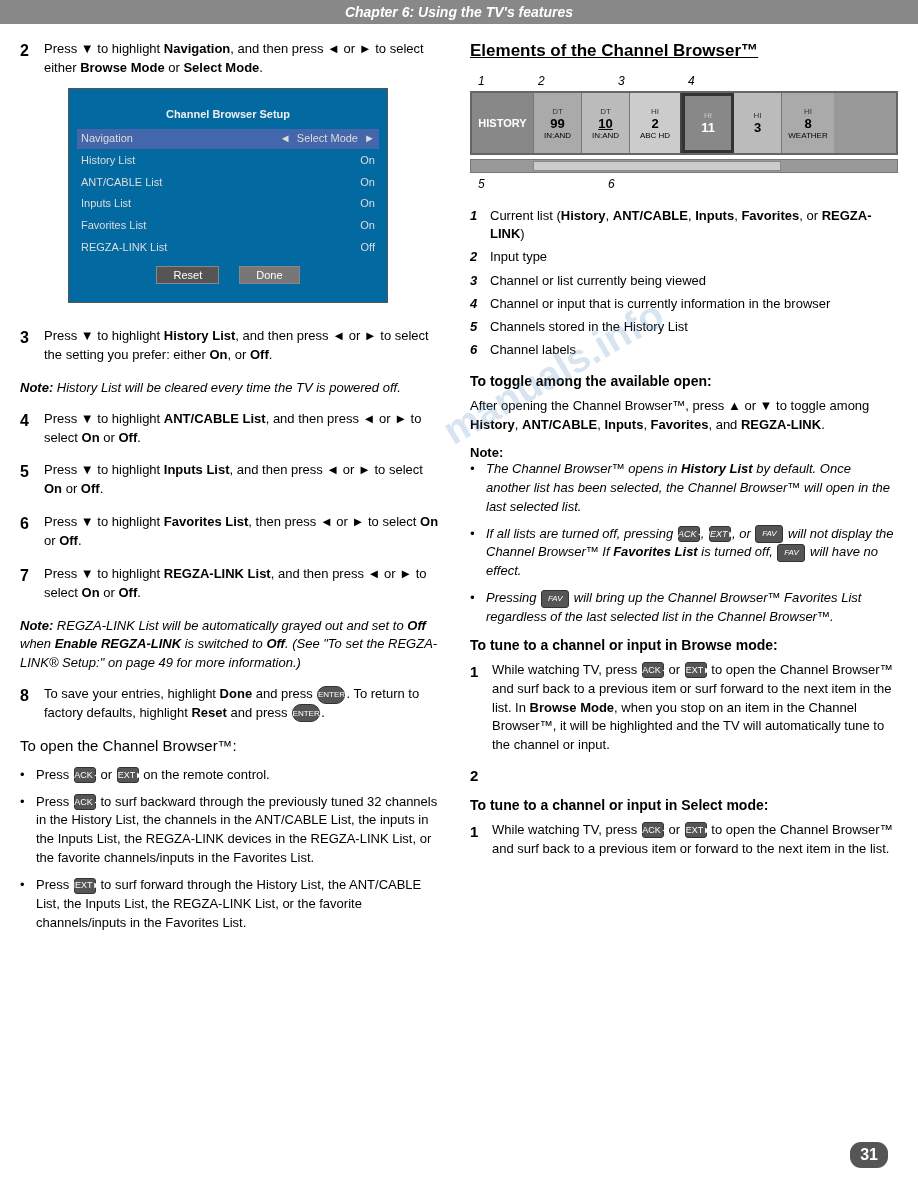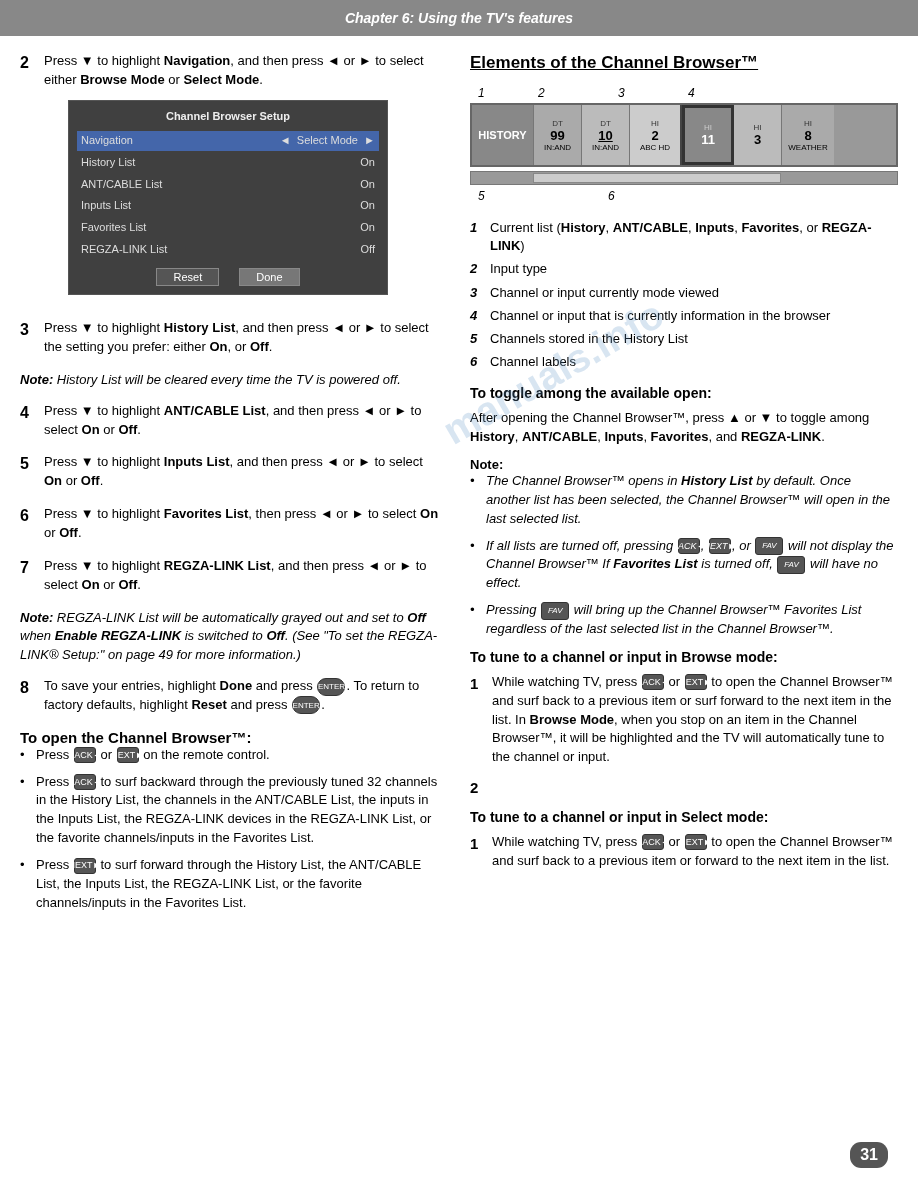--- a/index.html
+++ b/index.html
@@ -9,21 +9,21 @@
       background: #fff;
       color: #000;
       width: 918px;
       min-height: 1188px;
       position: relative;
     }
 
     .page-header {
       background: #888;
       text-align: center;
-      padding: 10px 0;
+      padding: 4px 0;
       font-style: italic;
       font-weight: bold;
       font-size: 14px;
       color: #fff;
       margin-bottom: 16px;
     }
 
     .page-container {
       display: flex;
       padding: 0 20px;
@@ -60,23 +60,23 @@
 
     .note-block {
       margin-bottom: 12px;
       font-style: italic;
       line-height: 1.45;
       padding-left: 0;
     }
 
     .channel-browser-setup {
       border: 1px solid #555;
-      background: #404040;
+      background: #0369a1;
       margin: 10px 0 10px 24px;
-      padding: 8px 8px;
+      padding: 18px 8px;
       width: 320px;
       color: #fff;
       font-size: 11px;
     }
 
     .cbs-title {
       font-size: 11px;
       font-weight: bold;
       color: #eee;
       margin-bottom: 6px;
@@ -118,23 +118,23 @@
     .cbs-btn.done {
       background: #777;
     }
 
     
     .bullet-section {
       margin-bottom: 14px;
     }
 
     .bullet-section-title {
-      font-weight: bold;
+      font-weight: normal;
       font-size: 15px;
-      margin-bottom: 0;
+      margin-bottom: 12px;
     }
 
     .bullet-item {
       display: flex;
       gap: 6px;
       margin-bottom: 8px;
       line-height: 1.45;
     }
 
     .bullet-dot {
@@ -490,21 +490,21 @@
         <div class="legend-item">
           <span class="legend-num"><em>1</em></span>
           <span>Current list (<strong>History</strong>, <strong>ANT/CABLE</strong>, <strong>Inputs</strong>, <strong>Favorites</strong>, or <strong>REGZA-LINK</strong>)</span>
         </div>
         <div class="legend-item">
           <span class="legend-num"><em>2</em></span>
           <span>Input type</span>
         </div>
         <div class="legend-item">
           <span class="legend-num"><em>3</em></span>
-          <span>Channel or input currently mode viewed</span>
+          <span>Channel or list currently being viewed</span>
         </div>
         <div class="legend-item">
           <span class="legend-num"><em>4</em></span>
           <span>Channel or input that is currently information in the browser</span>
         </div>
         <div class="legend-item">
           <span class="legend-num"><em>5</em></span>
           <span>Channels stored in the History List</span>
         </div>
         <div class="legend-item">

